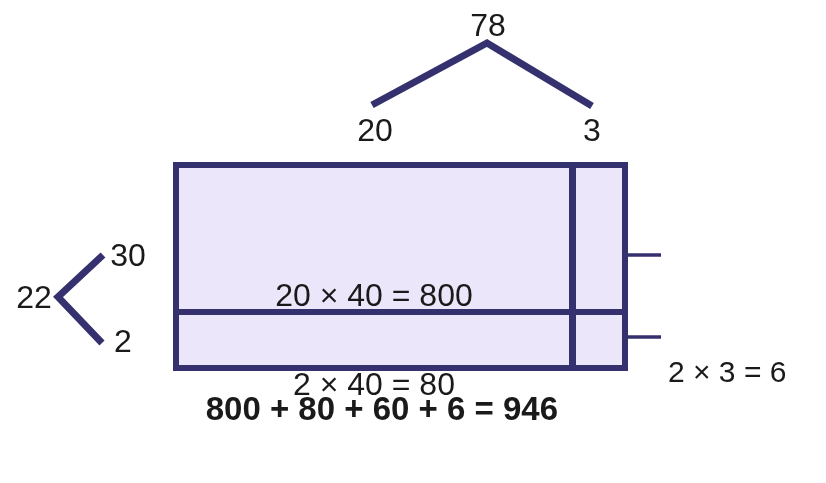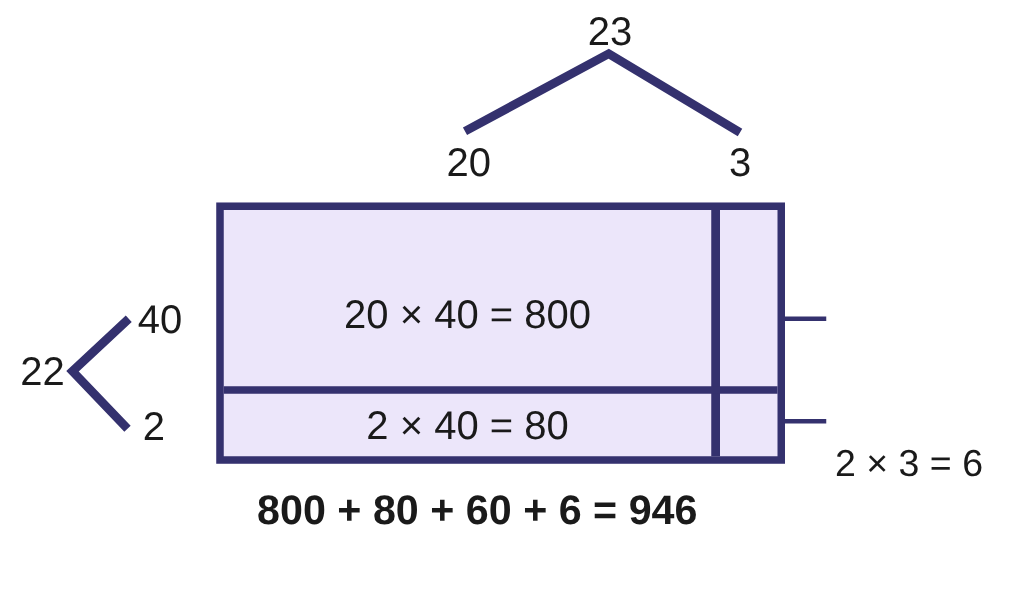--- a/index.html
+++ b/index.html
@@ -69,20 +69,21 @@
     width: 100%; height: 6px;
     background: var(--line);
   }
   .cell-text {
     position: absolute;
     transform: translate(-50%, -50%);
     font-size: 32px;
     line-height: 1;
     white-space: nowrap;
     color: var(--ink);
+    margin-top: 44px;
   }
   .cell-tl { left: 195px; top: 83px; }
   .cell-bl { left: 195px; top: 172px; }
 
   .arrow-lbl {
     position: absolute;
     transform: translate(0, -50%);
     font-size: 30px;
     line-height: 1;
     white-space: nowrap;
@@ -119,26 +120,26 @@
       <line class="arrow-line" x1="661" y1="255" x2="606" y2="255"></line>
       <polygon class="arrow-head" points="596,255 613,247.5 613,262.5"></polygon>
     </g>
 
     <g>
       <line class="arrow-line" x1="661" y1="337" x2="606" y2="337"></line>
       <polygon class="arrow-head" points="596,337 613,329.5 613,344.5"></polygon>
     </g>
   </svg>
 
-  <div class="lbl lbl-43">23</div>
+  <div class="lbl lbl-43">78</div>
   <div class="lbl lbl-40">20</div>
   <div class="lbl lbl-3">3</div>
 
   <div class="lbl lbl-22">22</div>
-  <div class="lbl lbl-20">40</div>
+  <div class="lbl lbl-20">30</div>
   <div class="lbl lbl-2">2</div>
 
   <div class="area-model">
     <div class="vdiv"></div>
     <div class="hdiv"></div>
     <div class="cell-text cell-tl">20 × 40 = 800</div>
     <div class="cell-text cell-bl">2 × 40 = 80</div>
   </div>
 
   <div class="arrow-lbl arrow-lbl-bottom">2 × 3 = 6</div>

